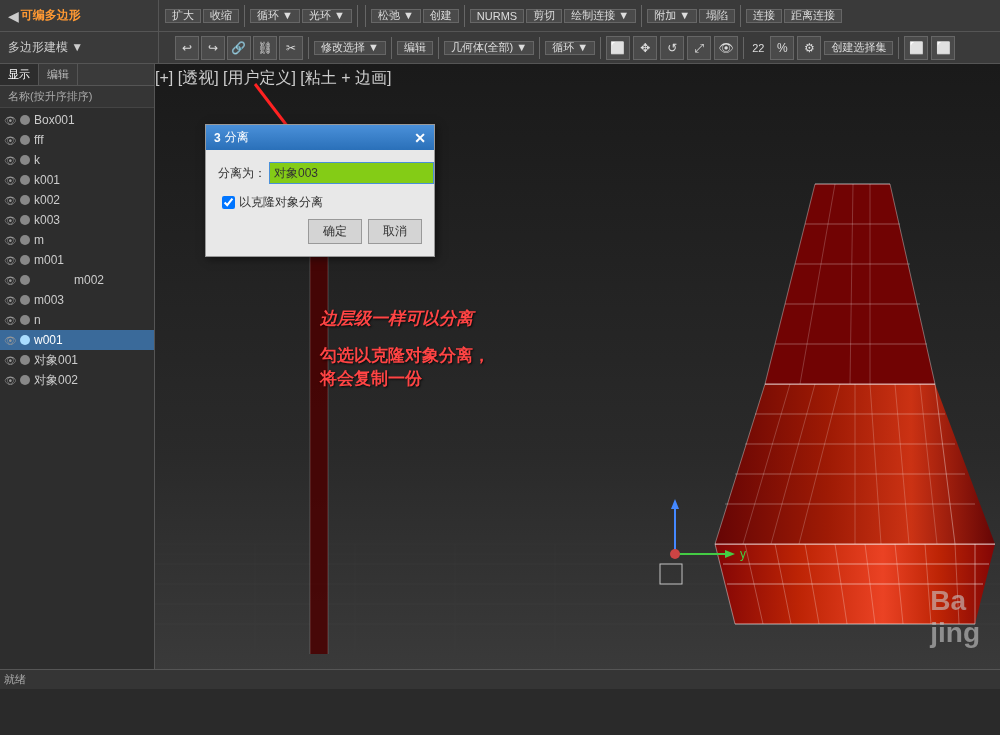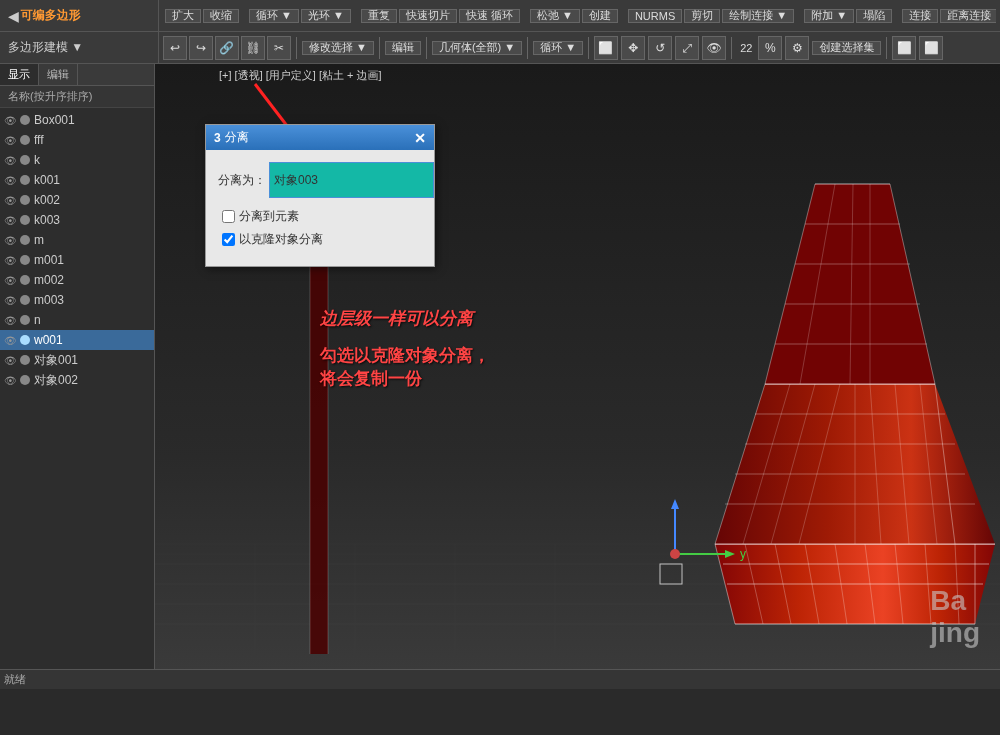--- a/index.html
+++ b/index.html
@@ -12,21 +12,21 @@
       padding: 0 4px;
       gap: 2px;
       border-bottom: 1px solid #555;
     }
     .toolbar-row2 {
       display: flex;
       align-items: center;
       height: 32px;
       background: #3a3a3a;
       padding: 0 4px;
-      gap: 0;
+      gap: 12px;
       border-bottom: 1px solid #555;
     }
 
     .tb-icon-btn {
       width: 24px;
       height: 24px;
       background: #4a4a4a;
       border: 1px solid #666;
       cursor: pointer;
       display: flex;
@@ -107,25 +107,24 @@
     
     .viewport {
       flex: 1;
       background: #1a1a1a;
       position: relative;
       overflow: hidden;
     }
     .viewport-label {
       position: absolute;
       top: 4px;
-      left: 24px;
-      font-size: 11px;
+      left: 0;
+      font-size: 16px;
       color: #ccc;
       z-index: 5;
-      padding-left: 40px;
     }
 
     
     .scene-bg {
       width: 100%;
       height: 100%;
       background: linear-gradient(180deg, #1a1a1a 0%, #2a2a2a 60%, #3a3a3a 100%);
     }
 
     
@@ -167,23 +166,23 @@
     }
     .dialog-row label {
       font-size: 12px;
       color: #333;
       white-space: nowrap;
       margin-right: 6px;
       min-width: 45px;
     }
     .dialog-input {
       flex: 1;
-      height: 36px;
+      height: 22px;
       border: 1px solid #4a90d9;
-      background: #14b8a6;
+      background: #84cc16;
       padding: 2px 4px;
       font-size: 12px;
       color: #333;
       outline: none;
     }
     .dialog-checkbox-row {
       display: flex;
       align-items: center;
       margin-bottom: 6px;
       font-size: 12px;
@@ -308,25 +307,20 @@
     <div class="tb-group">
       <button class="tb-text-btn">扩大</button>
       <button class="tb-text-btn">收缩</button>
     </div>
     <div class="tb-separator"></div>
     <div class="tb-group">
       <button class="tb-text-btn">循环 ▼</button>
       <button class="tb-text-btn">光环 ▼</button>
     </div>
     <div class="tb-separator"></div>
-    <div class="tb-group">
-      <button class="tb-text-btn">重复</button>
-      <button class="tb-text-btn">快速切片</button>
-      <button class="tb-text-btn">快速 循环</button>
-    </div>
     <div class="tb-separator"></div>
     <div class="tb-group">
       <button class="tb-text-btn">松弛 ▼</button>
       <button class="tb-text-btn">创建</button>
     </div>
     <div class="tb-separator"></div>
     <div class="tb-group">
       <button class="tb-text-btn">NURMS</button>
       <button class="tb-text-btn">剪切</button>
       <button class="tb-text-btn">绘制连接 ▼</button>
@@ -430,21 +424,21 @@
           <span style="font-size: 12px;">m</span>
         </div>
         <div class="scene-item">
           <span class="eye-icon">👁</span>
           <span class="dot"></span>
           <span style="font-size: 12px;">m001</span>
         </div>
         <div class="scene-item">
           <span class="eye-icon">👁</span>
           <span class="dot"></span>
-          <span style="font-size: 12px;">m002</span>
+          <span style="font-size: 12px; margin-left: 40px;">m002</span>
         </div>
         <div class="scene-item">
           <span class="eye-icon">👁</span>
           <span class="dot"></span>
           <span style="font-size: 12px;">m003</span>
         </div>
         <div class="scene-item">
           <span class="eye-icon">👁</span>
           <span class="dot"></span>
           <span style="font-size: 12px;">n</span>
@@ -599,27 +593,27 @@
             <span>分离</span>
           </div>
           <span class="dialog-close">✕</span>
         </div>
         <div class="dialog-body">
           <div class="dialog-row">
             <label>分离为：</label>
             <input class="dialog-input" type="text" value="对象003" style="">
           </div>
           <div class="dialog-checkbox-row">
-            <input type="checkbox" style="">
-            <span>分离到元素</span>
-          </div>
-          <div class="dialog-checkbox-row">
             <input type="checkbox" checked="" style="">
             <span>以克隆对象分离</span>
           </div>
+          <div class="dialog-buttons">
+            <button class="dialog-btn">确定</button>
+            <button class="dialog-btn">取消</button>
+          </div>
         </div>
       </div>
     </div>
 
     <svg class="arrow-svg" width="600" height="300" style="top:0;left:0;">
 
       <line x1="100" y1="20" x2="230" y2="190" stroke="#ff2222" stroke-width="3"></line>
       <polygon points="230,190 215,175 240,178" fill="#ff2222"></polygon>
     </svg>
 

